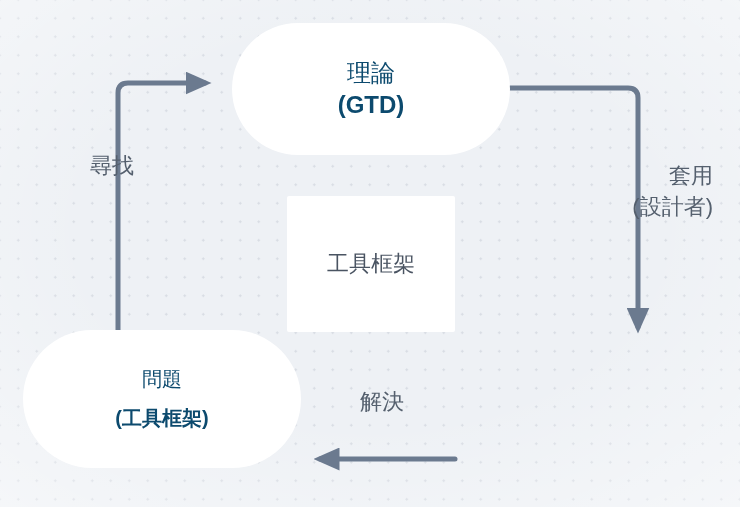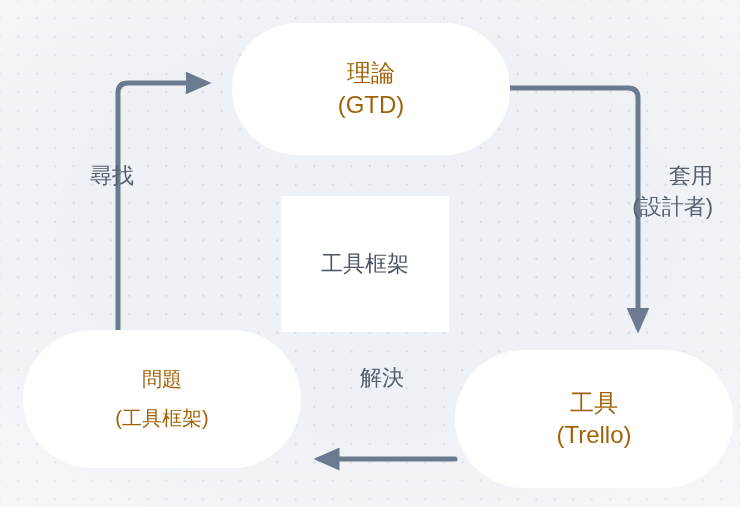--- a/index.html
+++ b/index.html
@@ -41,65 +41,65 @@
   }
 
   .node {
     position: absolute;
     z-index: 3;
     background: #ffffff;
     display: flex;
     flex-direction: column;
     align-items: center;
     justify-content: center;
-    color: #a16207;
+    color: #0c4a6e;
     line-height: 1.34;
     text-align: center;
     box-sizing: border-box;
   }
 
   .node .l1 { display: block; }
-  .node .l2 { display: block; }
+  .node .l2 { display: block; font-weight: bold; }
 
   .node-pill { border-radius: 999px; }
 
   #node-theory {
     left: 232px; top: 23px; width: 278px; height: 132px;
     font-size: 24px;
   }
   #node-problem {
     left: 23px; top: 330px; width: 278px; height: 138px;
     font-size: 20px;
     gap: 12px;
   }
   #node-tool {
     left: 455px; top: 350px; width: 278px; height: 138px;
     font-size: 24px;
   }
 
   #node-framework {
-    left: 281px; top: 196px; width: 168px; height: 136px;
+    left: 287px; top: 196px; width: 168px; height: 136px;
     border-radius: 2px;
     font-size: 22px;
     color: #4a5462;
   }
 
   .edge-label {
     position: absolute;
     z-index: 4;
     color: #55606e;
     font-size: 22px;
     line-height: 1.42;
     text-align: center;
     white-space: nowrap;
   }
 
-  #label-find  { left: 42px;  top: 160px; width: 140px; }
+  #label-find  { left: 42px;  top: 152px; width: 140px; font-family: Liberation Mono, monospace; }
   #label-apply { left: 573px; top: 160px; width: 140px; text-align: right; }
-  #label-solve { left: 312px; top: 362px; width: 140px; }
+  #label-solve { left: 312px; top: 386px; width: 140px; }
 </style>
 </head>
 <body>
 
 <div id="canvas">
 
   <svg id="svg-edges" viewBox="0 0 740 507">
     <defs>
       <marker id="arrowhead" markerWidth="5.2" markerHeight="4.6" refX="3.9" refY="2.3" orient="auto" markerUnits="strokeWidth">
         <path d="M 0 0 L 5.2 2.3 L 0 4.6 z" fill="#6b7a8f"></path>
@@ -111,24 +111,20 @@
     <path d="M 510 88 L 628 88 Q 638 88 638 98 L 638 327" fill="none" stroke="#6b7a8f" stroke-width="5" stroke-linecap="round" marker-end="url(#arrowhead)"></path>
 
     <path d="M 455 459 L 320 459" fill="none" stroke="#6b7a8f" stroke-width="5" stroke-linecap="round" marker-end="url(#arrowhead)"></path>
   </svg>
 
   <div class="node node-pill" id="node-theory">
     <span class="l1">理論</span>
     <span class="l2">(GTD)</span>
   </div>
 
-  <div class="node node-pill" id="node-tool">
-    <span class="l1">工具</span>
-    <span class="l2">(Trello)</span>
-  </div>
 
   <div class="node node-pill" id="node-problem">
     <span class="l1">問題</span>
     <span class="l2">(工具框架)</span>
   </div>
 
   <div class="node" id="node-framework">
     <span class="l1">工具框架</span>
   </div>
 

